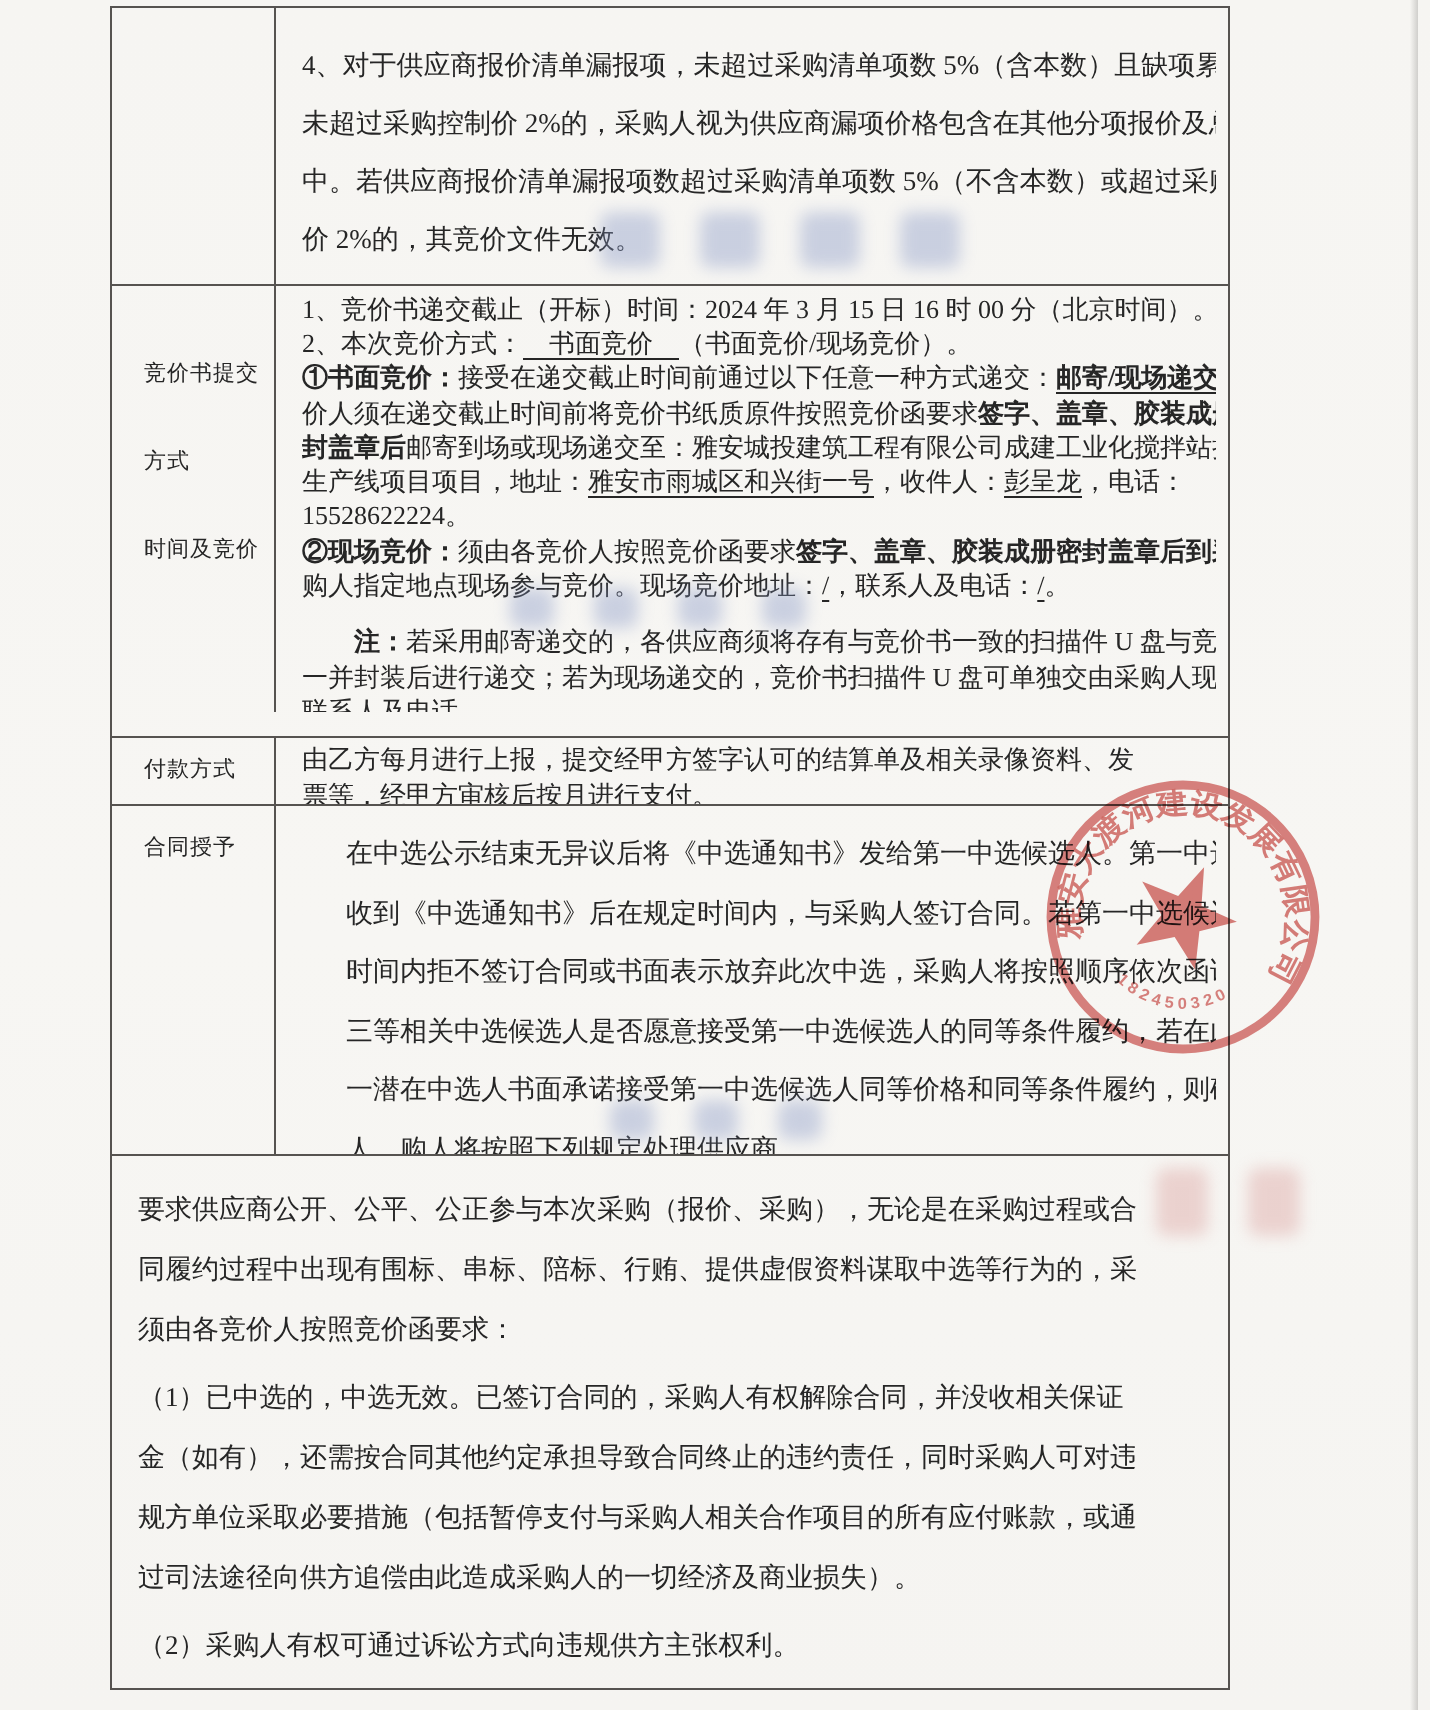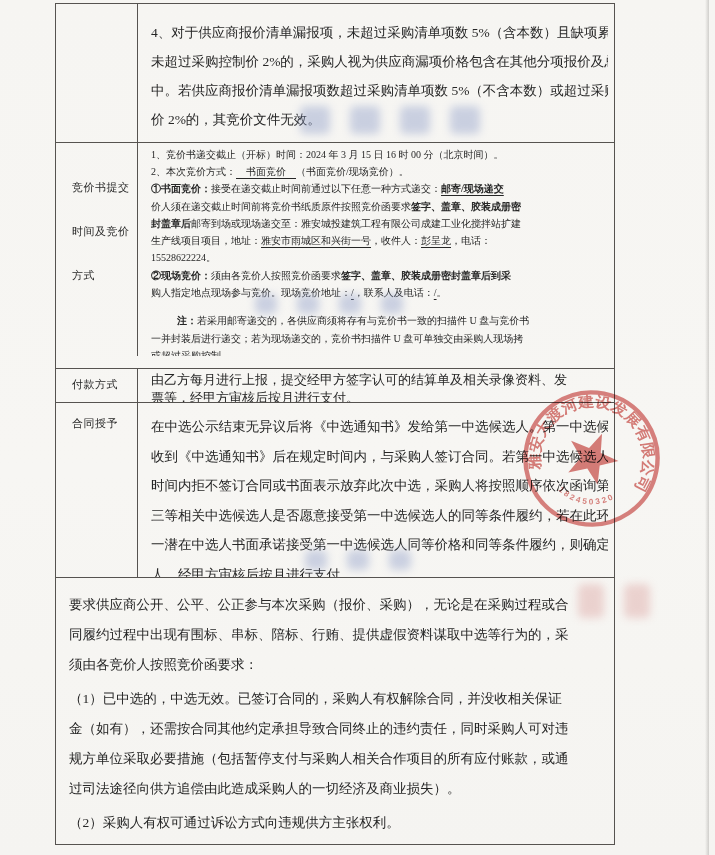--- a/index.html
+++ b/index.html
@@ -20,26 +20,26 @@
     width:82px;flex:0 0 82px;box-sizing:border-box;border-right:1.3px solid #565350;
     font-weight:normal;font-size:11px;padding-left:16px;overflow:hidden;letter-spacing:.5px;
   }
   .ccell{flex:1;box-sizing:border-box;padding:0 6px 0 13px;overflow:hidden;}
   .tline{white-space:pre;overflow:hidden;}
   .bold{font-weight:bold;}
   .und{text-decoration:underline;text-underline-offset:3px;}
   .ind{text-indent:26px;}
   
   .r1{height:140px;}  .r1 .ccell{padding-top:14px;line-height:29px;font-size:13.5px;}
-  .r2{height:218px;}  .r2 .ccell{padding-top:3px;line-height:17.3px;font-size:10px;}
+  .r2{height:218px;}  .r2 .ccell{padding-top:3px;line-height:17.3px;font-size:13px;}
                       .r2 .hcell{padding-top:22px;line-height:44px;}
                       .r2 .gap{margin-top:11px;}
   .r3{height:35px;margin-top:12px;}   .r3 .ccell{padding-top:2px;line-height:17.5px;font-size:13px;}
                       .r3 .hcell{padding-top:8px;}
-  .r4{height:177px;}  .r4 .ccell{padding-top:9px;line-height:29.5px;font-size:13.5px;}
+  .r4{height:177px;gap:22px;}  .r4 .ccell{padding-top:9px;line-height:29.5px;font-size:13.5px;}
                       .r4 .hcell{padding-top:13px;}
   .r5{height:272px;}  .r5 .ccell{padding-top:12px;line-height:30px;font-size:13.5px;}
                       .r5 .hcell{padding-top:128px;}
                       .r5 .gap{margin-top:4px;}
   
   .stamp{position:absolute;left:519px;top:386px;width:146px;height:146px;
          mix-blend-mode:multiply;opacity:.85;}
   
   .bleed{position:absolute;display:flex;gap:20px;filter:blur(4px);opacity:.40;}
   .bleed i{display:block;width:30px;height:28px;background:#8898c6;border-radius:5px;}
@@ -62,56 +62,56 @@
           <div class="tline"><span>4、对于供应商报价清单漏报项，未超过采购清单项数 5%（含本数）且缺项累计金额</span></div>
           <div class="tline"><span>未超过采购控制价 2%的，采购人视为供应商漏项价格包含在其他分项报价及总报价</span></div>
           <div class="tline"><span>中。若供应商报价清单漏报项数超过采购清单项数 5%（不含本数）或超过采购控制</span></div>
           <div class="tline"><span>价 2%的，其竞价文件无效。</span></div>
         </div>
     </div>
 
     <div class="row r2">
       <div class="hcell">
           <div class="tline"><span>竞价书提交</span></div>
+          <div class="tline"><span>方式</span></div>
           <div class="tline"><span>时间及竞价</span></div>
-          <div class="tline"><span>方式</span></div>
         </div>
       <div class="ccell">
           <div class="tline"><span>1、竞价书递交截止（开标）时间：2024 年 3 月 15 日 16 时 00 分（北京时间）。</span></div>
           <div class="tline"><span>2、本次竞价方式：</span><span class="und">　书面竞价　</span><span>（书面竞价/现场竞价）。</span></div>
           <div class="tline"><span class="bold">①书面竞价：</span><span>接受在递交截止时间前通过以下任意一种方式递交：</span><span class="bold und">邮寄/现场递交</span></div>
           <div class="tline"><span>价人须在递交截止时间前将竞价书纸质原件按照竞价函要求</span><span class="bold">签字、盖章、胶装成册密</span></div>
           <div class="tline"><span class="bold">封盖章后</span><span>邮寄到场或现场递交至：雅安城投建筑工程有限公司成建工业化搅拌站扩建</span></div>
           <div class="tline"><span>生产线项目项目，地址：</span><span class="und">雅安市雨城区和兴街一号</span><span>，收件人：</span><span class="und">彭呈龙</span><span>，电话：</span></div>
           <div class="tline"><span>15528622224。</span></div>
           <div class="tline"><span class="bold">②现场竞价：</span><span>须由各竞价人按照竞价函要求</span><span class="bold">签字、盖章、胶装成册密封盖章后到采</span></div>
           <div class="tline"><span>购人指定地点现场参与竞价。现场竞价地址：</span><span class="und">/</span><span>，联系人及电话：</span><span class="und">/</span><span>。</span></div>
           <div class="tline gap ind"><span class="bold">注：</span><span>若采用邮寄递交的，各供应商须将存有与竞价书一致的扫描件 U 盘与竞价书</span></div>
           <div class="tline"><span>一并封装后进行递交；若为现场递交的，竞价书扫描件 U 盘可单独交由采购人现场拷</span></div>
-          <div class="tline"><span>或超过采购控制。</span></div>
+          <div class="tline"><span>联系人及电话。</span></div>
         </div>
     </div>
 
     <div class="row r3">
       <div class="hcell">付款方式</div>
       <div class="ccell">
           <div class="tline"><span>由乙方每月进行上报，提交经甲方签字认可的结算单及相关录像资料、发</span></div>
           <div class="tline"><span>票等，经甲方审核后按月进行支付。</span></div>
         </div>
     </div>
 
     <div class="row r4">
       <div class="hcell">合同授予</div>
       <div class="ccell">
           <div class="tline"><span>在中选公示结束无异议后将《中选通知书》发给第一中选候选人。第一中选候选人在</span></div>
           <div class="tline"><span>收到《中选通知书》后在规定时间内，与采购人签订合同。若第一中选候选人在规定</span></div>
           <div class="tline"><span>时间内拒不签订合同或书面表示放弃此次中选，采购人将按照顺序依次函询第二、第</span></div>
           <div class="tline"><span>三等相关中选候选人是否愿意接受第一中选候选人的同等条件履约，若在此环节中任</span></div>
           <div class="tline"><span>一潜在中选人书面承诺接受第一中选候选人同等价格和同等条件履约，则确定为中选</span></div>
-          <div class="tline"><span>人，经甲方审核后按月进行支付。</span></div>
+          <div class="tline"><span>人，购人将按照下列规定处理供应商。</span></div>
         </div>
     </div>
 
     <div class="row r5">
       <div class="ccell">
           <div class="tline"><span>要求供应商公开、公平、公正参与本次采购（报价、采购），无论是在采购过程或合</span></div>
           <div class="tline"><span>同履约过程中出现有围标、串标、陪标、行贿、提供虚假资料谋取中选等行为的，采</span></div>
           <div class="tline"><span>须由各竞价人按照竞价函要求：</span></div>
           <div class="tline gap"><span>（1）已中选的，中选无效。已签订合同的，采购人有权解除合同，并没收相关保证</span></div>
           <div class="tline"><span>金（如有），还需按合同其他约定承担导致合同终止的违约责任，同时采购人可对违</span></div>

